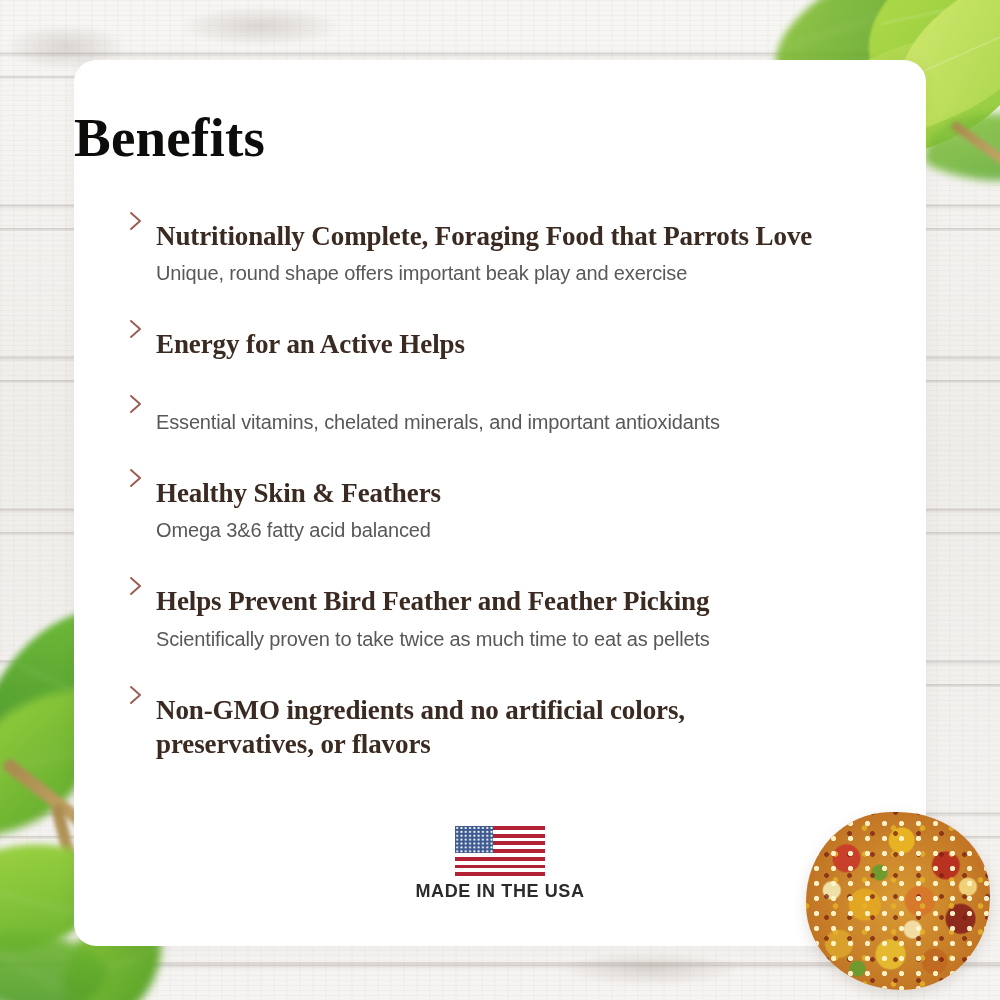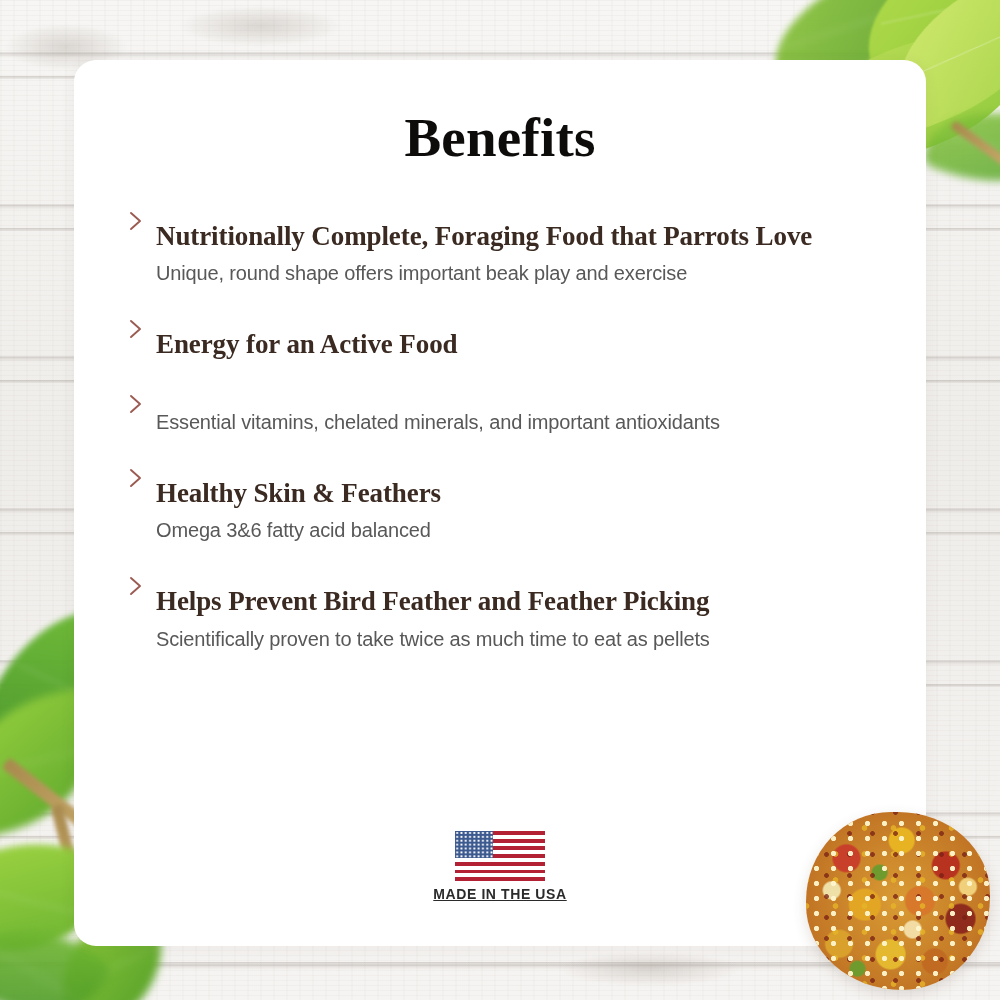--- a/index.html
+++ b/index.html
@@ -98,21 +98,20 @@
     top: 60px;
     width: 852px;
     height: 886px;
     background: #ffffff;
     border-radius: 22px;
     box-shadow: 0 2px 16px rgba(60,55,50,.06);
     overflow: hidden;
   }
 
   #title {
-    text-align: center;
     font-family: "Liberation Serif", "DejaVu Serif", serif;
     font-weight: bold;
     font-size: 55px;
     color: #0d0c0b;
     letter-spacing: .2px;
     margin: 48px 0 0 0;
     line-height: 1.1;
   }
 
   #benefits {
@@ -180,24 +179,23 @@
     height: 27px;
     background: #3c5a8f;
     background-image:
       radial-gradient(circle at 50% 50%, #fff 0 .9px, rgba(255,255,255,0) 1.1px);
     background-size: 4.3px 3.9px;
   }
   #usa-text {
     margin-top: 5px;
     font-family: "Liberation Sans", sans-serif;
     font-weight: bold;
-    font-size: 14px;
+    font-size: 18px;
     letter-spacing: .6px;
     color: #2b2b2b;
-    text-decoration: underline;
   }
 
   
   #foodball {
     position: absolute;
     left: 806px;
     top: 812px;
     width: 184px;
     height: 178px;
     border-radius: 46% 50% 48% 52% / 50% 46% 52% 48%;
@@ -294,21 +292,21 @@
         </span>
       </li>
 
       <li class="benefit">
         <span class="chev">
           <svg width="20" height="24" viewBox="0 0 20 24" fill="none">
             <path d="M5 4 L14 12 L5 20" stroke="#9c5b52" stroke-width="1.9" stroke-linecap="round" stroke-linejoin="round"></path>
           </svg>
         </span>
         <span class="btext">
-          <p class="bhead">Energy for an Active Food</p>
+          <p class="bhead">Energy for an Active Helps</p>
         </span>
       </li>
 
       <li class="benefit">
         <span class="chev">
           <svg width="20" height="24" viewBox="0 0 20 24" fill="none">
             <path d="M5 4 L14 12 L5 20" stroke="#9c5b52" stroke-width="1.9" stroke-linecap="round" stroke-linejoin="round"></path>
           </svg>
         </span>
         <span class="btext">
@@ -333,20 +331,30 @@
           <svg width="20" height="24" viewBox="0 0 20 24" fill="none">
             <path d="M5 4 L14 12 L5 20" stroke="#9c5b52" stroke-width="1.9" stroke-linecap="round" stroke-linejoin="round"></path>
           </svg>
         </span>
         <span class="btext">
           <p class="bhead">Helps Prevent Bird Feather and Feather Picking</p>
           <p class="bsub">Scientifically proven to take twice as much time to eat as pellets</p>
         </span>
       </li>
 
+      <li class="benefit">
+        <span class="chev">
+          <svg width="20" height="24" viewBox="0 0 20 24" fill="none">
+            <path d="M5 4 L14 12 L5 20" stroke="#9c5b52" stroke-width="1.9" stroke-linecap="round" stroke-linejoin="round"></path>
+          </svg>
+        </span>
+        <span class="btext" style="max-width:620px;">
+          <p class="bhead">Non-GMO ingredients and no artificial colors, preservatives, or flavors</p>
+        </span>
+      </li>
 
     </ul>
 
     <div id="usa">
       <div id="flag">
         <div class="stripe" style="top:0px;"></div>
         <div class="stripe" style="top:7.7px;"></div>
         <div class="stripe" style="top:15.4px;"></div>
         <div class="stripe" style="top:23.1px;"></div>
         <div class="stripe" style="top:30.8px;"></div>

